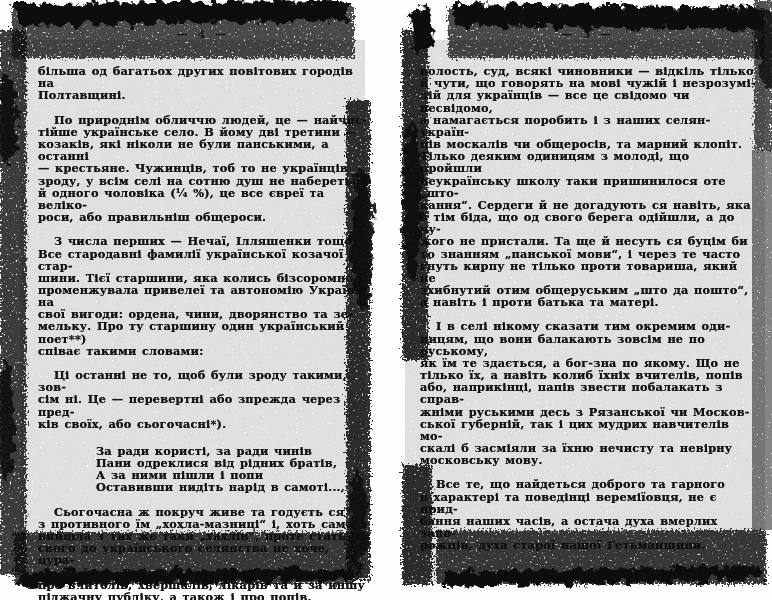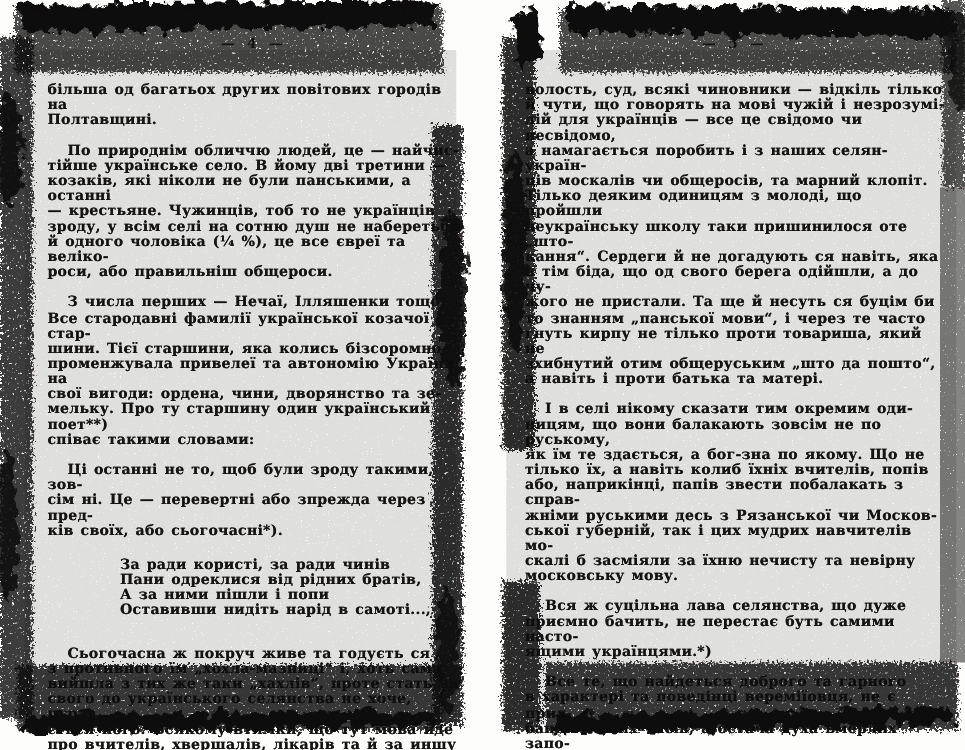--- a/index.html
+++ b/index.html
@@ -15,21 +15,21 @@
     text-align:center;font-weight:bold;font-size:11px;letter-spacing:3px;
     margin-bottom:12px;color:#222;
   }
   .bodytext{
     font-size:11.3px;line-height:12.15px;font-weight:bold;
     white-space:pre-line;letter-spacing:0.2px;word-spacing:1.4px;
     text-shadow:0 0 0.5px rgba(20,18,16,0.85);
   }
   .bodytext p{margin:0;}
   .indent{text-indent:16px;}
-  .poem{margin:3px 0 10px 58px;}
+  .poem{margin:3px 0 0 58px;}
   .grunge{position:absolute;left:0;top:0;pointer-events:none;z-index:5;}
 </style>
 </head>
 <body>
 
 <div class="scan">
 
   <div class="page page-left">
     <div class="pagenum">— 4 —</div>
     <div class="bodytext">
@@ -87,23 +87,20 @@
 а навіть і проти батька та матері.</p>
       <p class="indent">І в селі нікому сказати тим окремим оди-
 ницям, що вони балакають зовсім не по руському,
 як їм те здається, а бог-зна по якому. Що не
 тілько їх, а навіть колиб їхніх вчителів, попів
 або, наприкінці, папів звести побалакать з справ-
 жніми руськими десь з Рязанської чи Москов-
 ської губерній, так і цих мудрих навчителів мо-
 скалі б засміяли за їхню нечисту та невірну
 московську мову.</p>
-      <p class="indent">Вся ж суцільна лава селянства, що дуже
-приємно бачить, не перестає буть самими насто-
-ящими українцями.*)</p>
       <p class="indent">Все те, що найдеться доброго та гарного
 в характері та поведінці вереміїовця, не є прид-
 бання наших часів, а остача духа вмерлих запо-
 рожців, духа старої нашої Гетьманщини.</p>
       
     </div>
 
   </div>
 
   <svg class="grunge" width="772" height="600" viewBox="0 0 772 600" aria-hidden="true">

